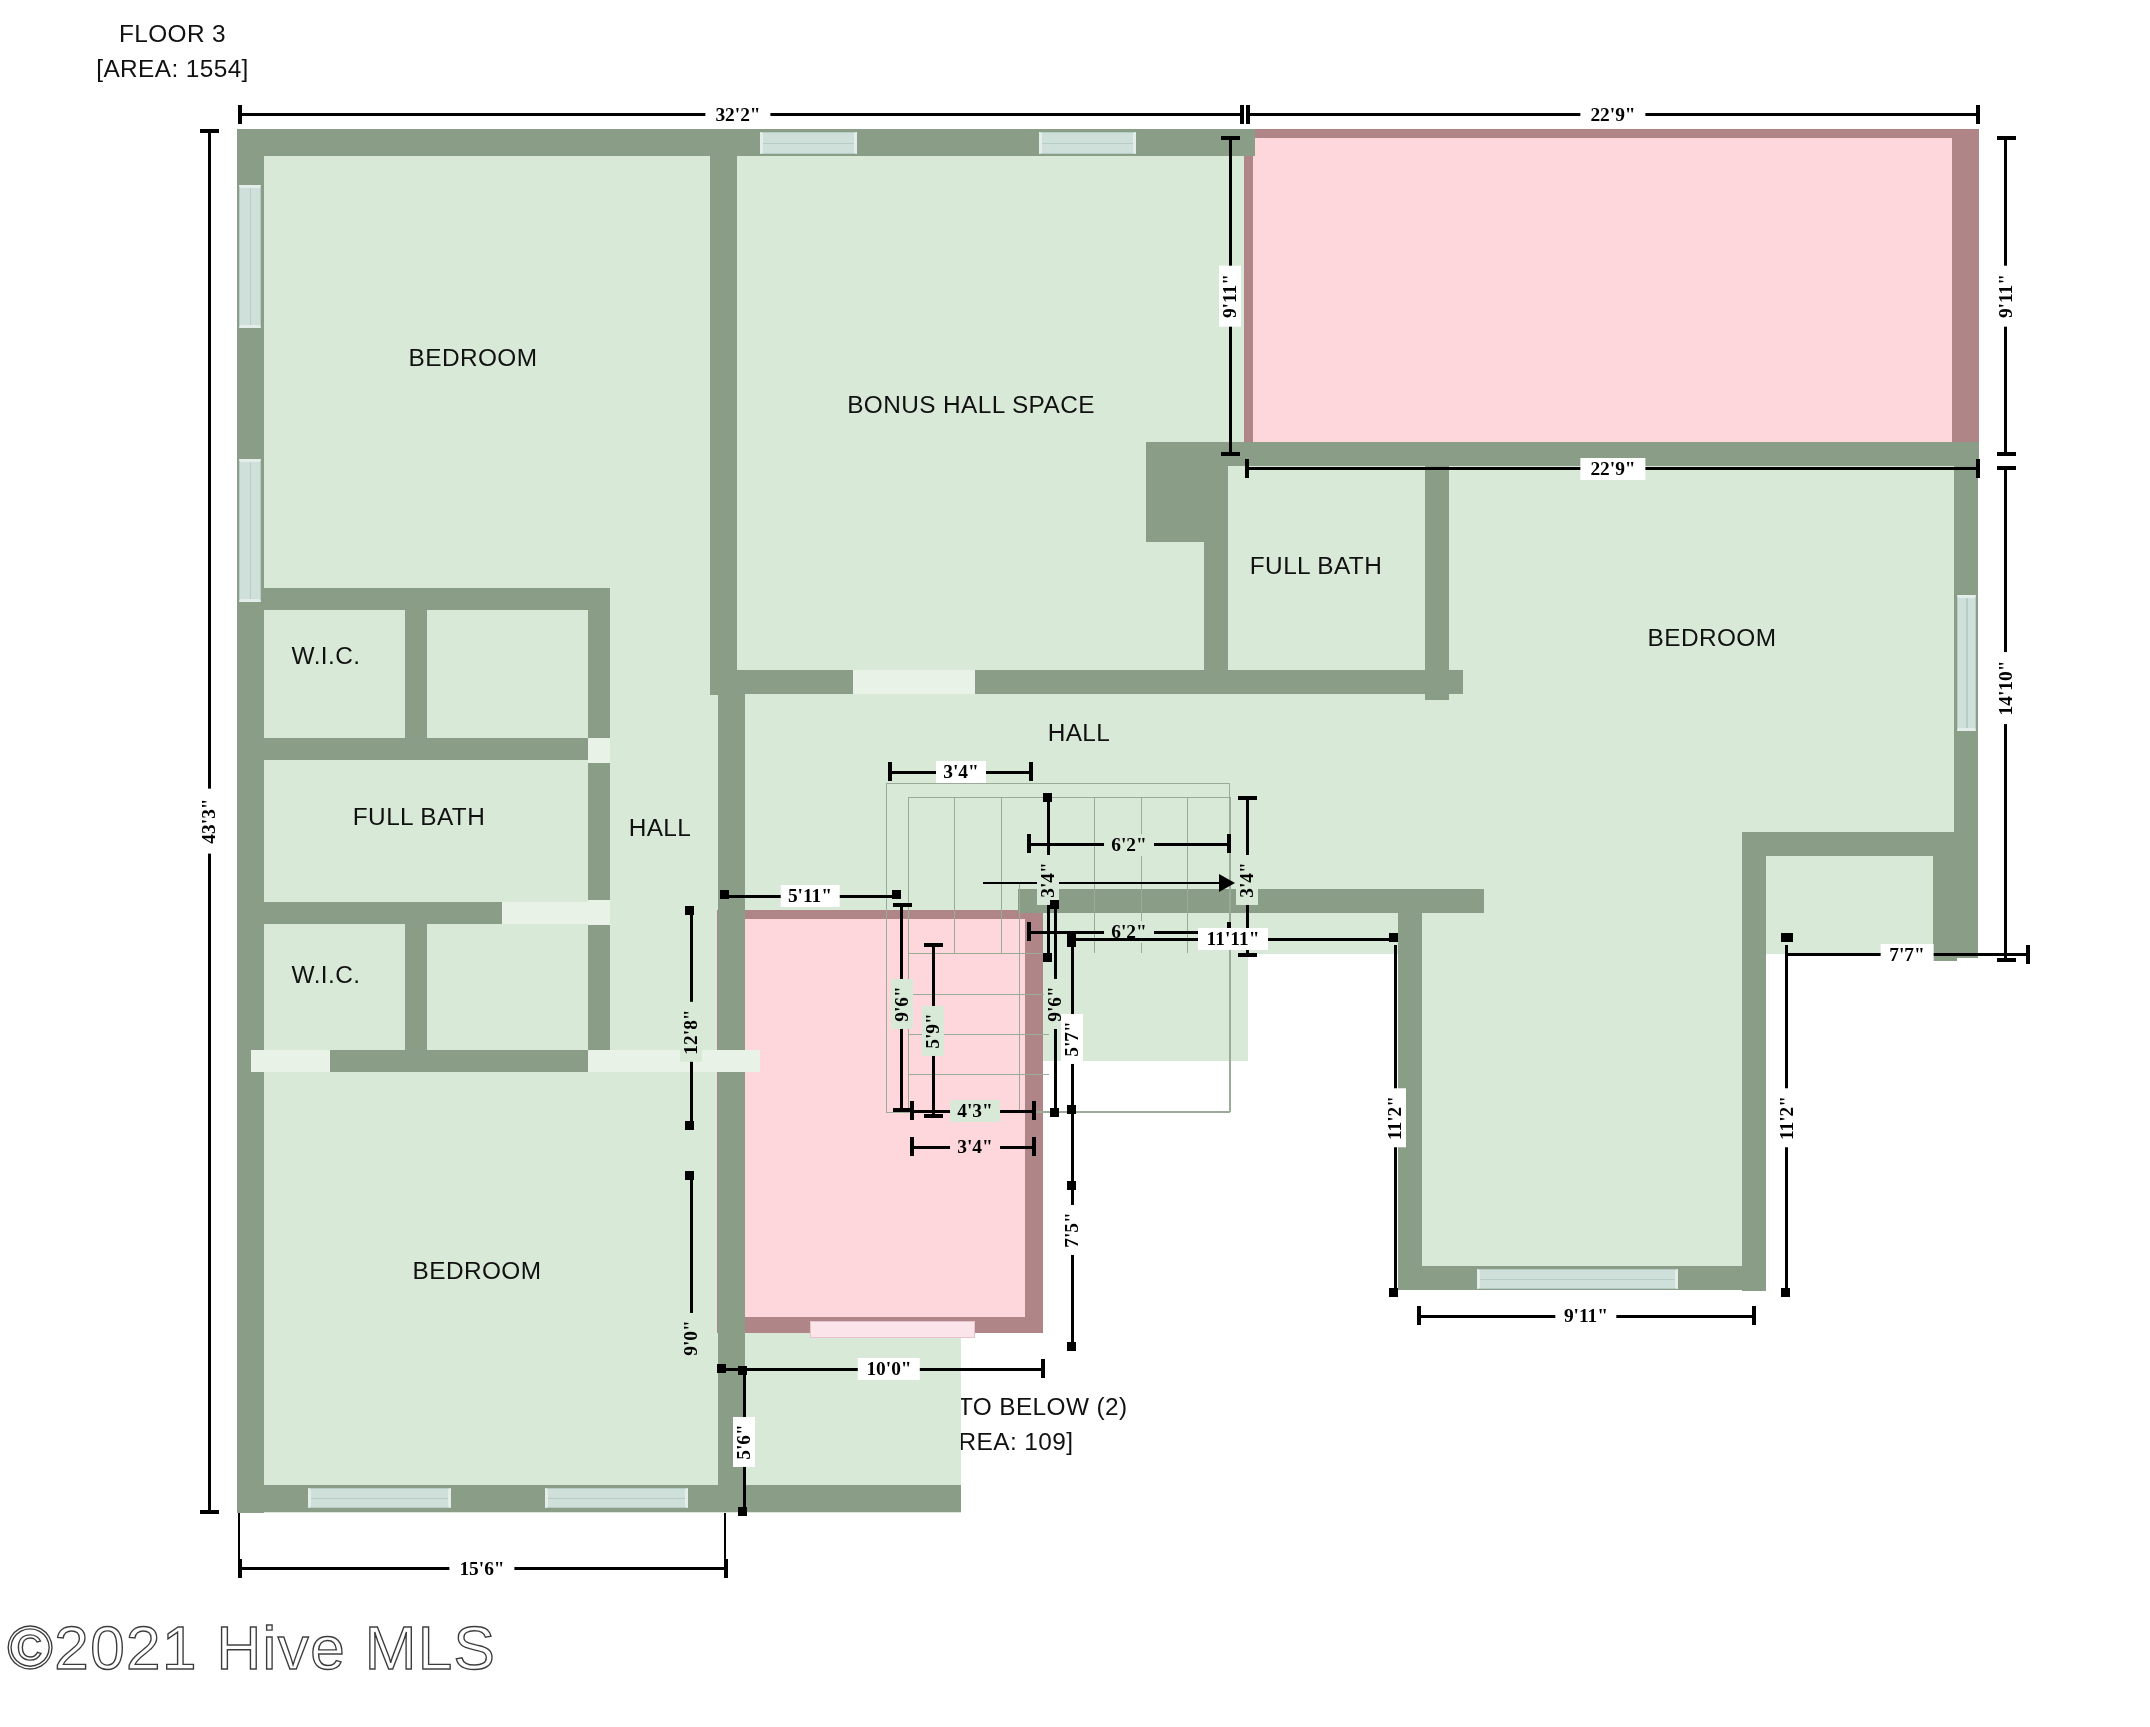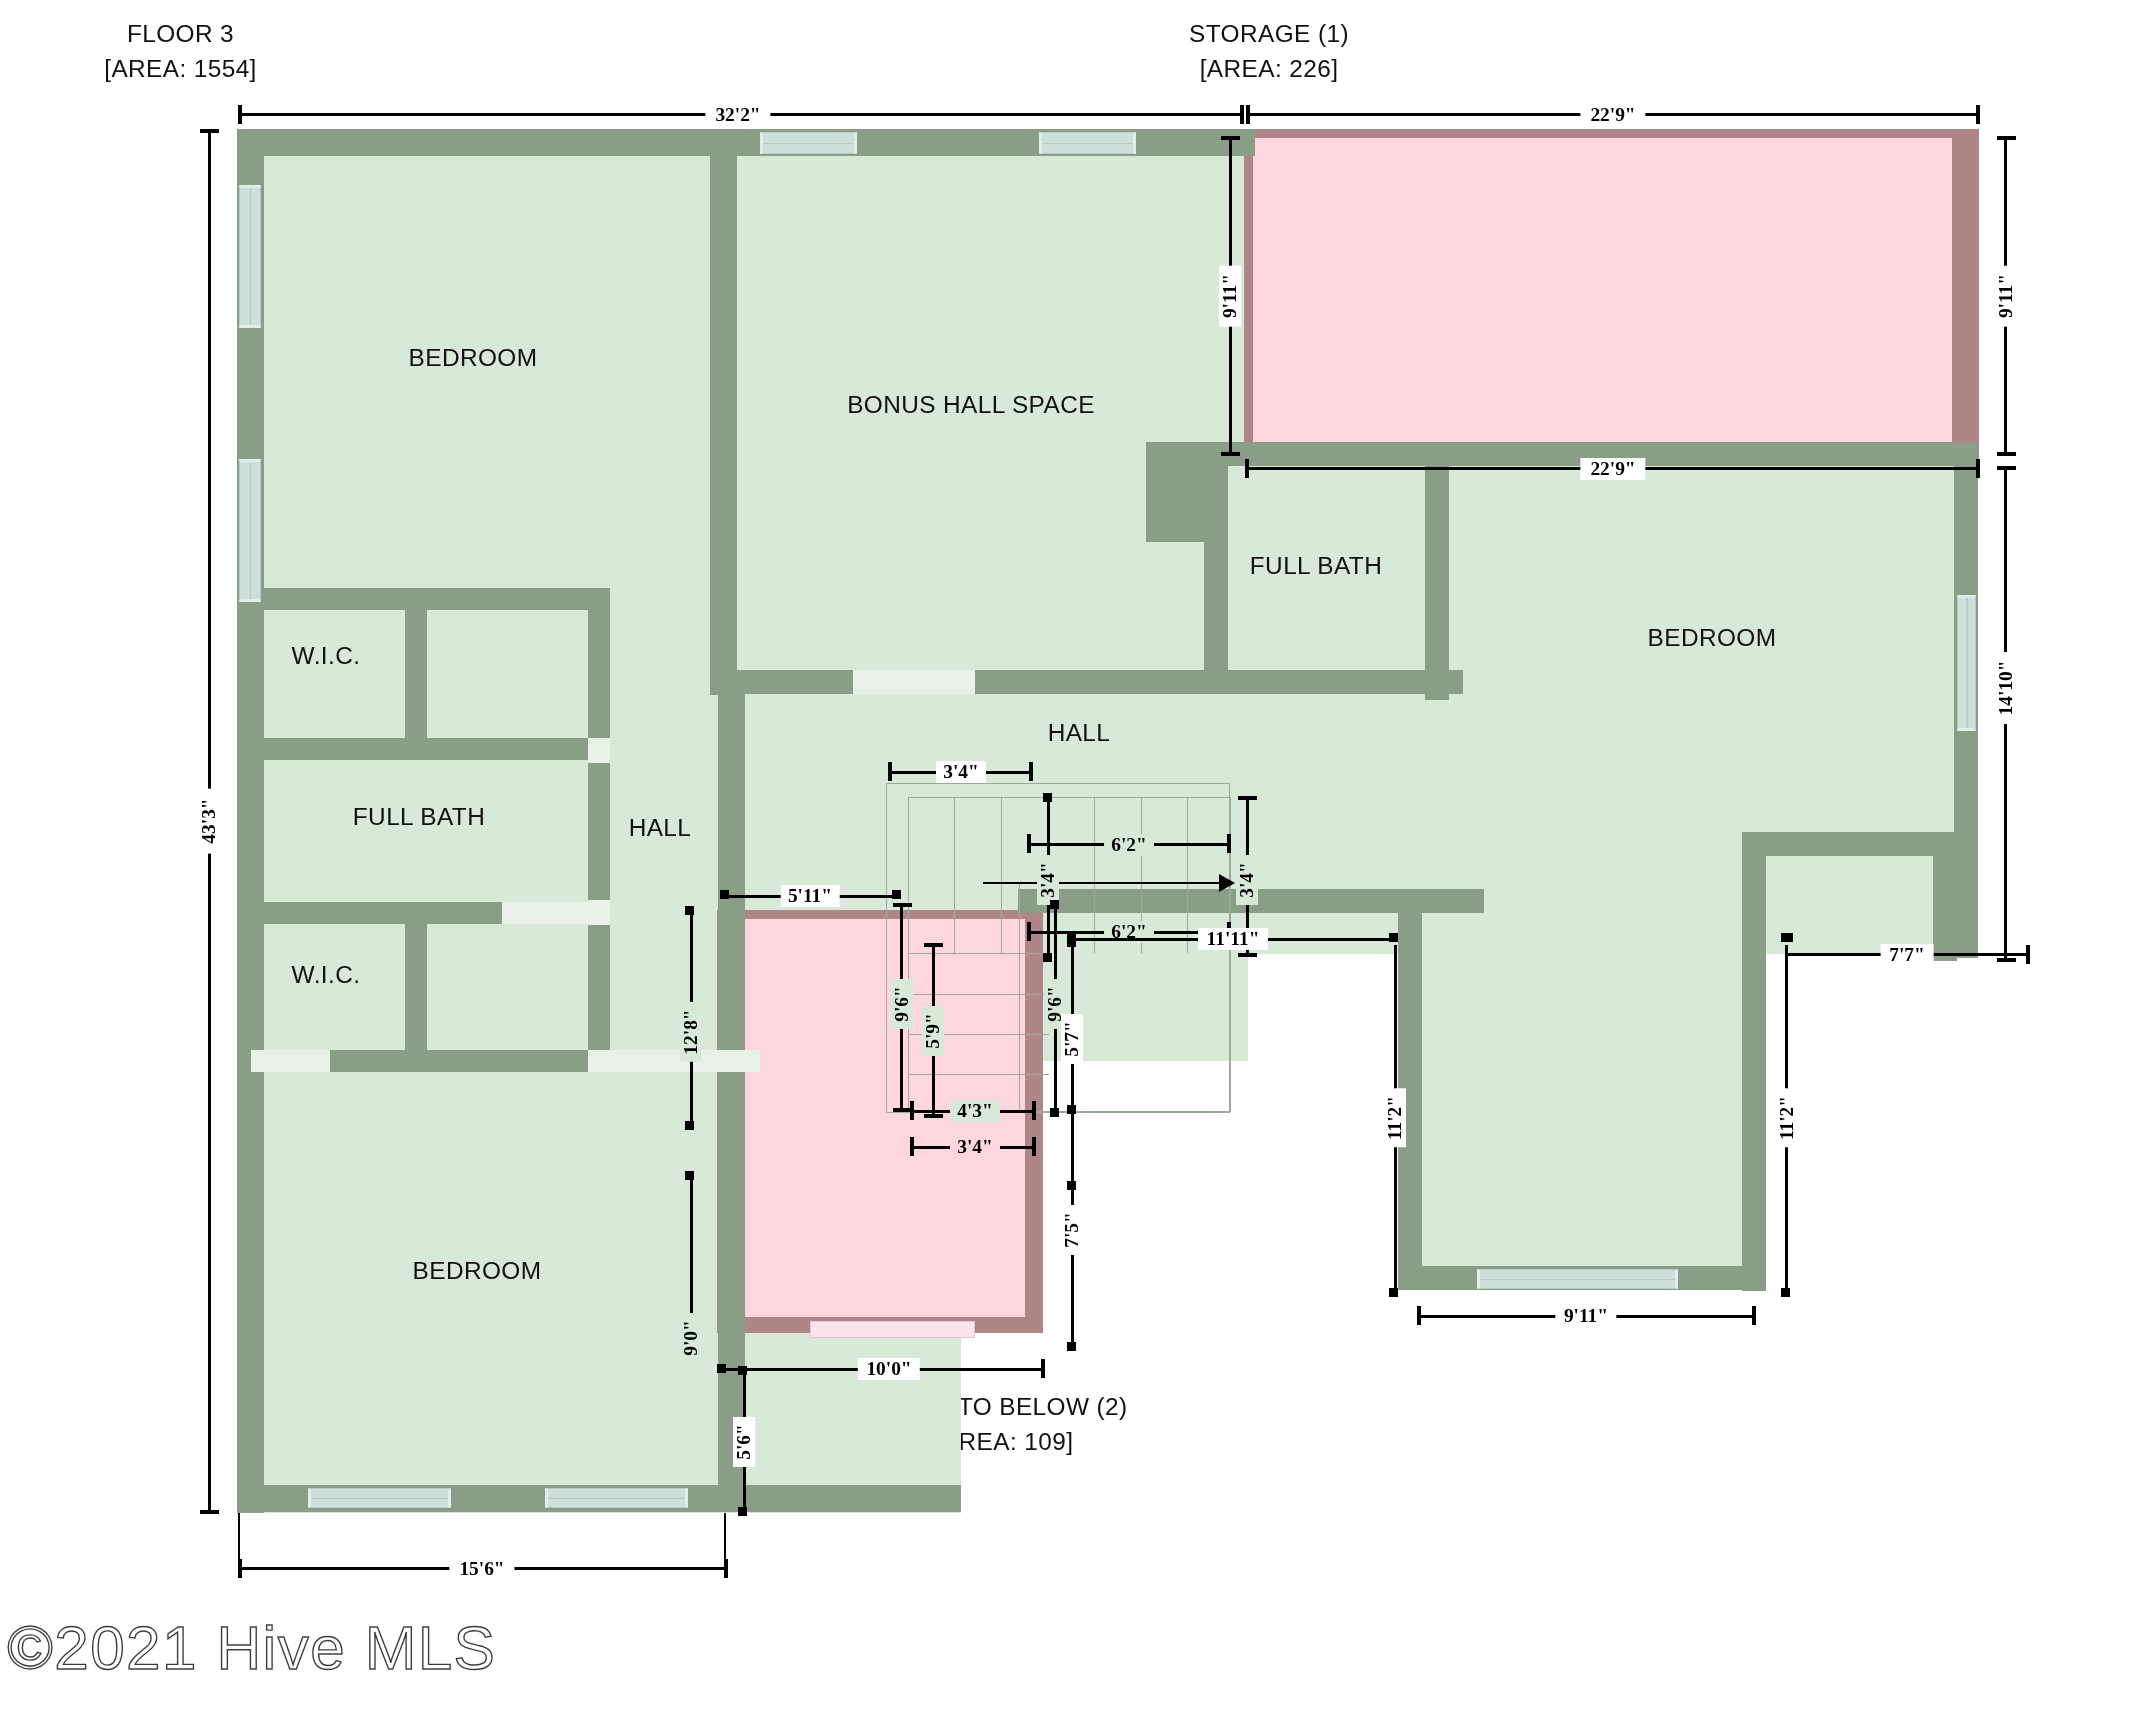--- a/index.html
+++ b/index.html
@@ -49,24 +49,22 @@
   
   #wm{position:absolute;left:7.2px;top:1612px;font-size:62px;letter-spacing:1.4px;
       color:transparent;-webkit-text-stroke:1.4px #1a1a1a;font-family:"Liberation Sans", sans-serif;
       opacity:.85;white-space:nowrap;}
 </style>
 </head>
 <body>
 
 <div id="page">
 
-  <div class="ttl" style="left:37px;top:16px;width:287px;">FLOOR 3
+  <div class="ttl" style="left:29px;top:16px;width:287px;">FLOOR 3
 [AREA: 1554]</div>
-  <div class="ttl" style="left:1090px;top:16px;width:358px;">STORAGE (1)
-[AREA: 226]</div>
   <div class="ttl" style="left:789px;top:1389px;width:430px;">OPEN TO BELOW (2)
 [AREA: 109]</div>
 
   <div class="room" style="left:237px;top:129px;width:724px;height:1384px;"></div>
   <div class="room" style="left:710px;top:129px;width:538px;height:932px;"></div>
   <div class="room" style="left:1154px;top:452px;width:824px;height:502px;"></div>
   <div class="room" style="left:1405px;top:896px;width:358px;height:387px;"></div>
   <div class="room" style="left:953px;top:674px;width:502px;height:237px;"></div>
 
   <div class="pinkwall" style="left:1244px;top:129px;width:735px;height:326px;"></div>

